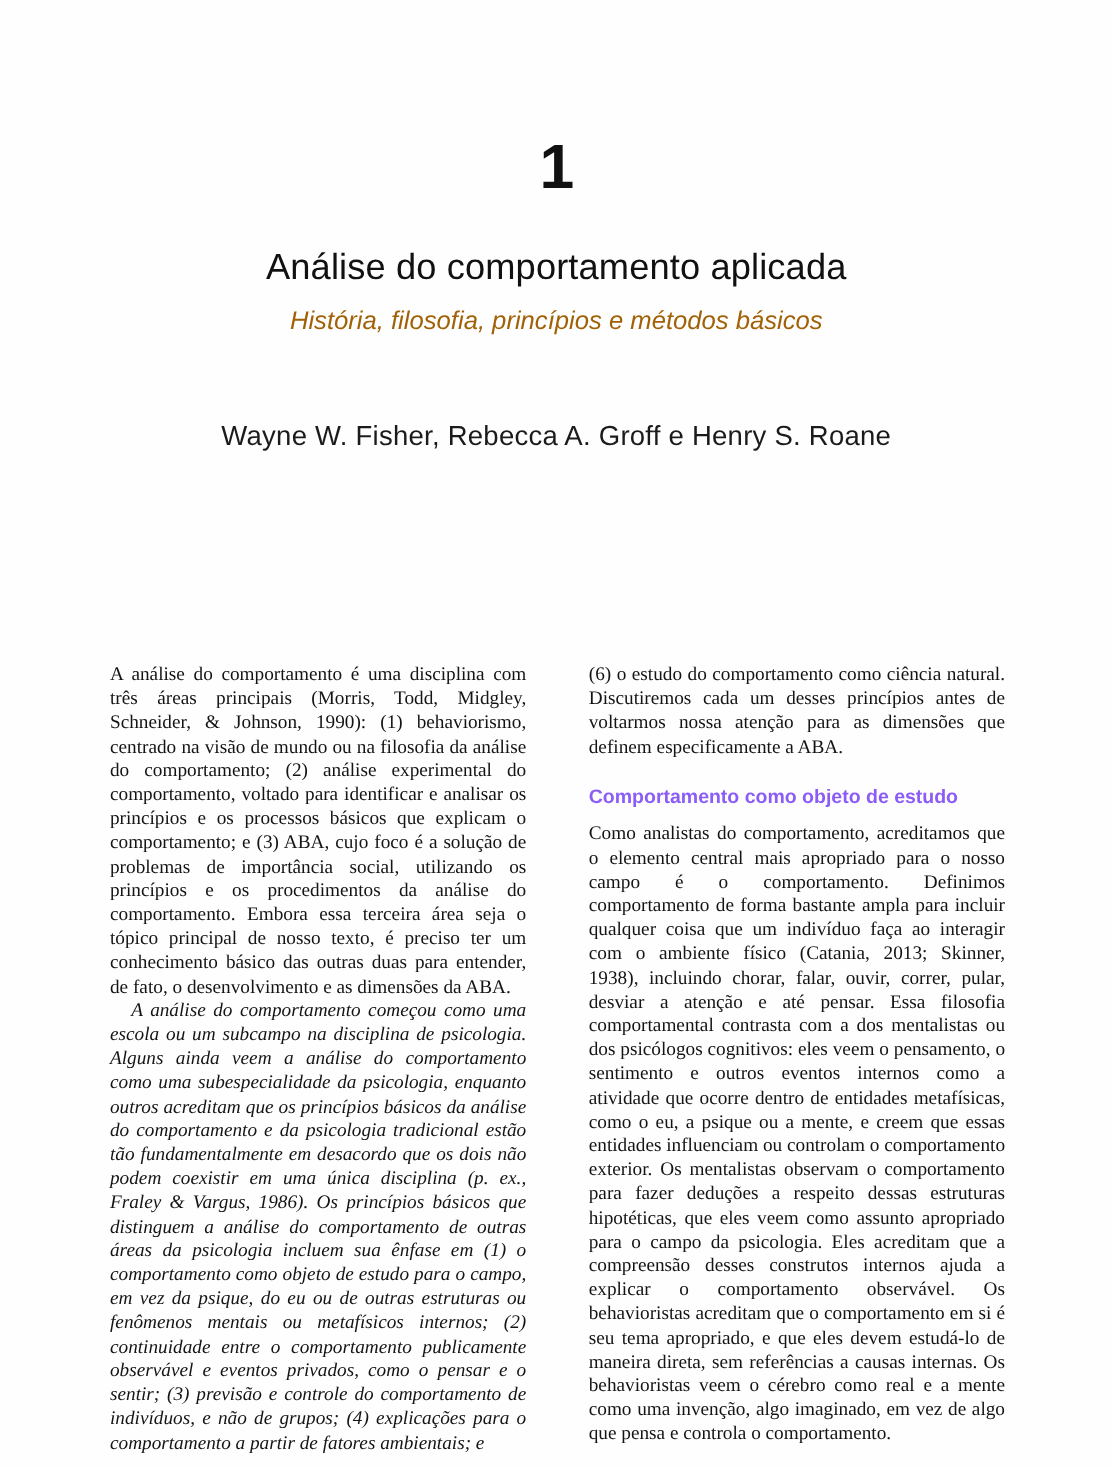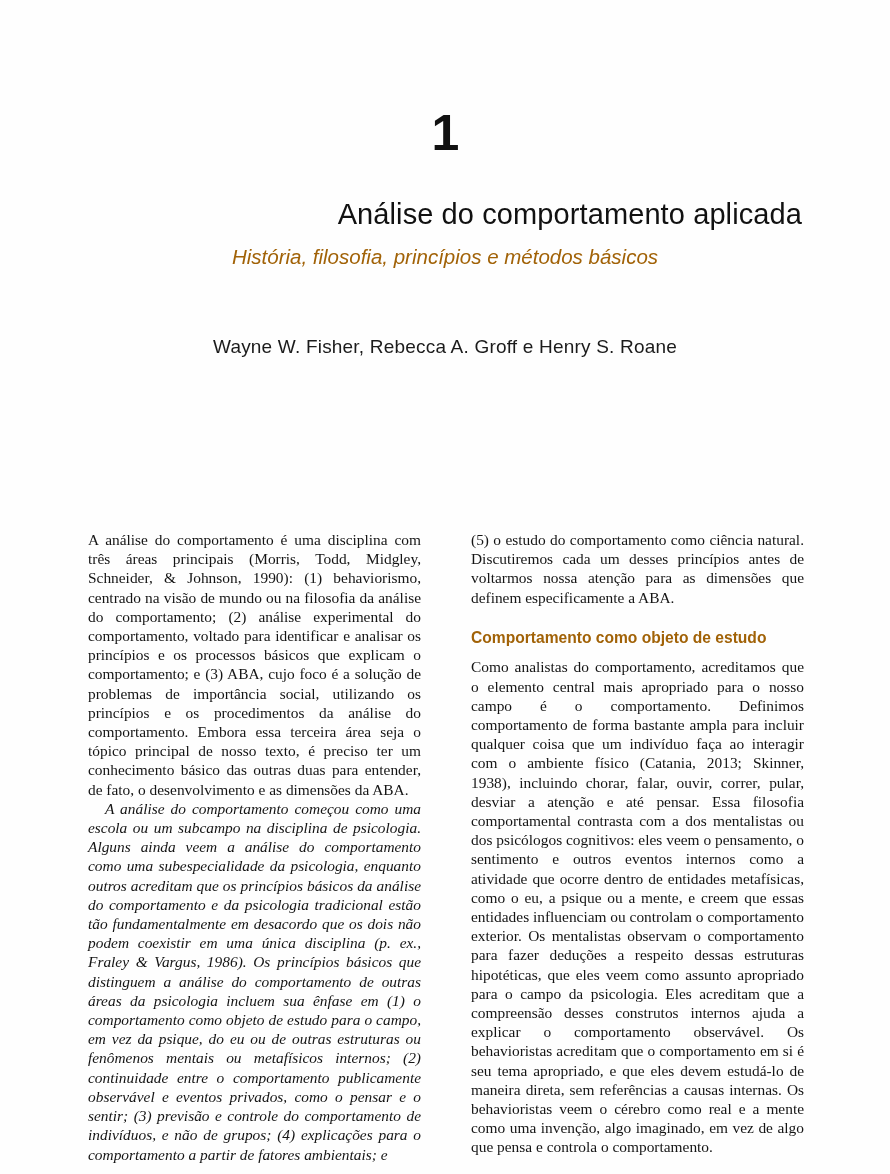--- a/index.html
+++ b/index.html
@@ -41,34 +41,33 @@
     letter-spacing: -1px;
   }
   .chapter-title {
     font-family: "Liberation Sans", sans-serif;
     font-weight: normal;
     font-size: 29px;
     line-height: 1.25;
     color: #111111;
     margin-top: 38px;
     letter-spacing: 0.1px;
-    text-align: right;
   }
   .chapter-subtitle {
     font-family: "Liberation Sans", sans-serif;
     font-style: italic;
     font-weight: normal;
     font-size: 20.5px;
     line-height: 1.3;
     color: #a16207;
     margin-top: 12px;
   }
   .chapter-authors {
     font-family: "Liberation Sans", sans-serif;
-    font-size: 19px;
+    font-size: 22px;
     line-height: 1.3;
     color: #1b1b1b;
     margin-top: 64px;
     letter-spacing: 0.2px;
   }
 
   
   .body-columns {
     position: absolute;
     left: 88px;
@@ -91,21 +90,21 @@
     hyphens: manual;
   }
   .column p.indent {
     text-indent: 17px;
   }
   .section-heading {
     font-family: "Liberation Sans", sans-serif;
     font-weight: bold;
     font-size: 15.6px;
     line-height: 1.25;
-    color: #a16207;
+    color: #8b5cf6;
     margin: 21px 0 10px 0;
   }
   .last-line-left > p:last-child {
     text-align: justify;
     font-style: italic;
   }
 </style>
 </head>
 <body>
 
@@ -119,19 +118,19 @@
   </div>
 
   <div class="body-columns">
 
     <div class="column last-line-left">
       <p>A análise do comportamento é uma disciplina com três áreas principais (Morris, Todd, Midgley, Schneider, &amp; Johnson, 1990): (1) behaviorismo, centrado na visão de mundo ou na filosofia da análise do comportamento; (2) análise experimental do comportamento, voltado para identificar e analisar os princípios e os processos básicos que explicam o comportamento; e (3) ABA, cujo foco é a solução de problemas de importância social, utilizando os princípios e os procedimentos da análise do comportamento. Embora essa terceira área seja o tópico principal de nosso texto, é preciso ter um conhecimento básico das outras duas para entender, de fato, o desenvolvimento e as dimensões da ABA.</p>
       <p class="indent">A análise do comportamento começou como uma escola ou um subcampo na disciplina de psicologia. Alguns ainda veem a análise do comportamento como uma subespecialidade da psicologia, enquanto outros acreditam que os princípios básicos da análise do comportamento e da psicologia tradicional estão tão fundamentalmente em desacordo que os dois não podem coexistir em uma única disciplina (p. ex., Fraley &amp; Vargus, 1986). Os princípios básicos que distinguem a análise do comportamento de outras áreas da psicologia incluem sua ênfase em (1) o comportamento como objeto de estudo para o campo, em vez da psique, do eu ou de outras estruturas ou fenômenos mentais ou metafísicos internos; (2) continuidade entre o comportamento publicamente observável e eventos privados, como o pensar e o sentir; (3) previsão e controle do comportamento de indivíduos, e não de grupos; (4) explicações para o comportamento a partir de fatores ambientais; e</p>
     </div>
 
     <div class="column">
-      <p>(5) o estudo do comportamento como ciência natural. Discutiremos cada um desses princípios antes de voltarmos nossa atenção para as dimensões que definem especificamente a ABA.</p>
+      <p>(6) o estudo do comportamento como ciência natural. Discutiremos cada um desses princípios antes de voltarmos nossa atenção para as dimensões que definem especificamente a ABA.</p>
       <div class="section-heading">Comportamento como objeto de estudo</div>
       <p>Como analistas do comportamento, acreditamos que o elemento central mais apropriado para o nosso campo é o comportamento. Definimos comportamento de forma bastante ampla para incluir qualquer coisa que um indivíduo faça ao interagir com o ambiente físico (Catania, 2013; Skinner, 1938), incluindo chorar, falar, ouvir, correr, pular, desviar a atenção e até pensar. Essa filosofia comportamental contrasta com a dos mentalistas ou dos psicólogos cognitivos: eles veem o pensamento, o sentimento e outros eventos internos como a atividade que ocorre dentro de entidades metafísicas, como o eu, a psique ou a mente, e creem que essas entidades influenciam ou controlam o comportamento exterior. Os mentalistas observam o comportamento para fazer deduções a respeito dessas estruturas hipotéticas, que eles veem como assunto apropriado para o campo da psicologia. Eles acreditam que a compreensão desses construtos internos ajuda a explicar o comportamento observável. Os behavioristas acreditam que o comportamento em si é seu tema apropriado, e que eles devem estudá-lo de maneira direta, sem referências a causas internas. Os behavioristas veem o cérebro como real e a mente como uma invenção, algo imaginado, em vez de algo que pensa e controla o comportamento.</p>
     </div>
 
   </div>
 </div>
 
 </body></html>

